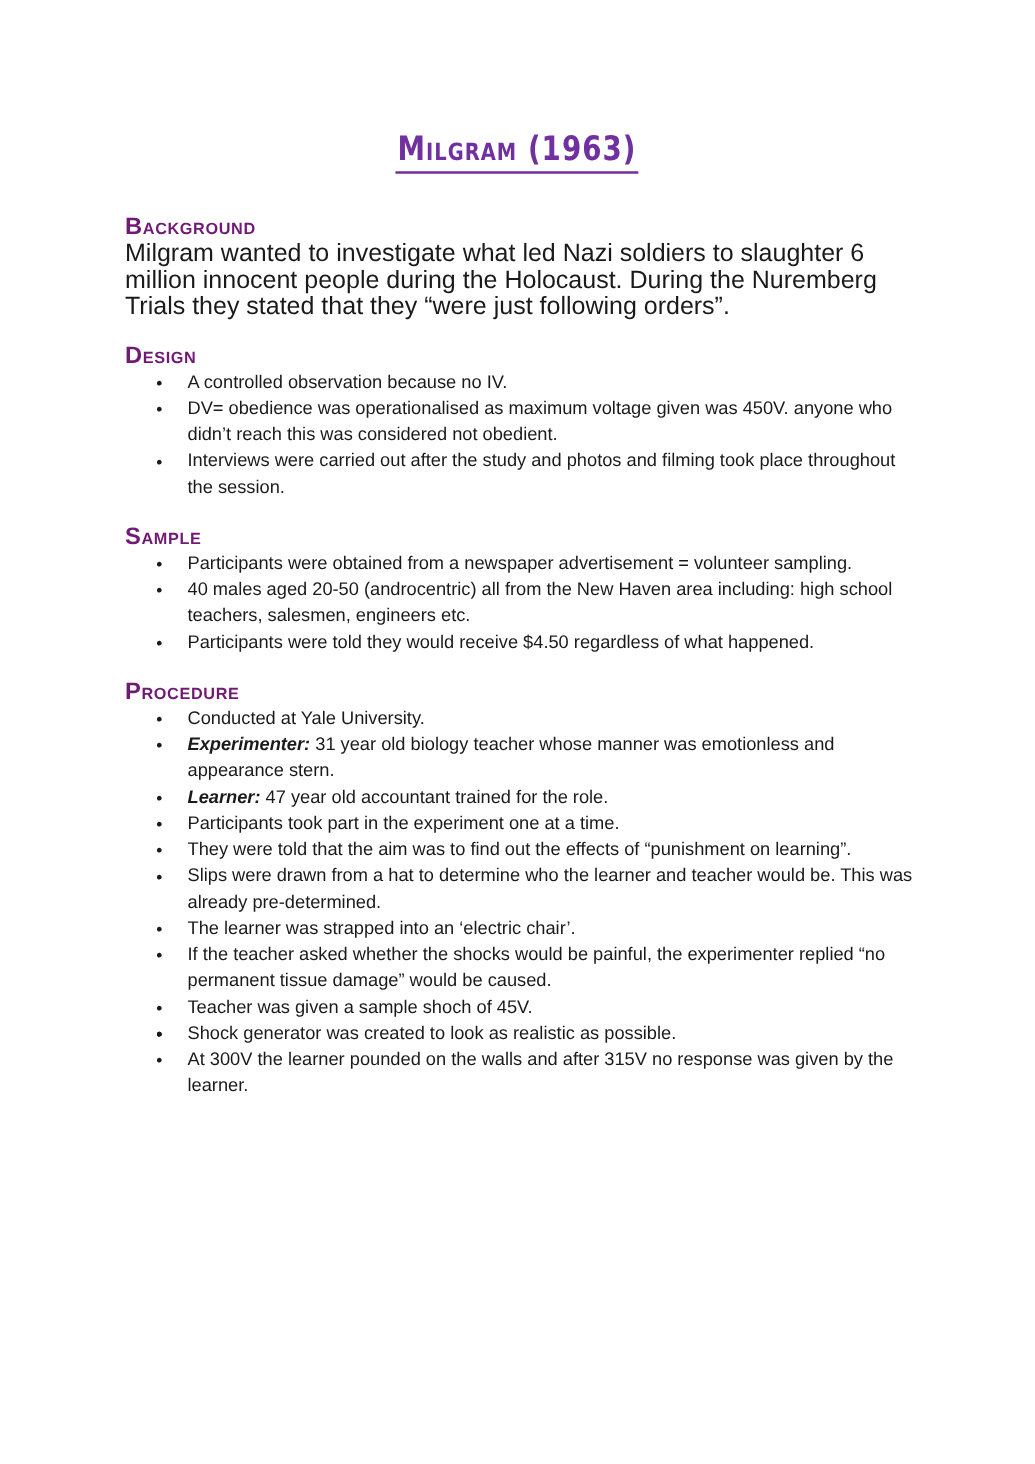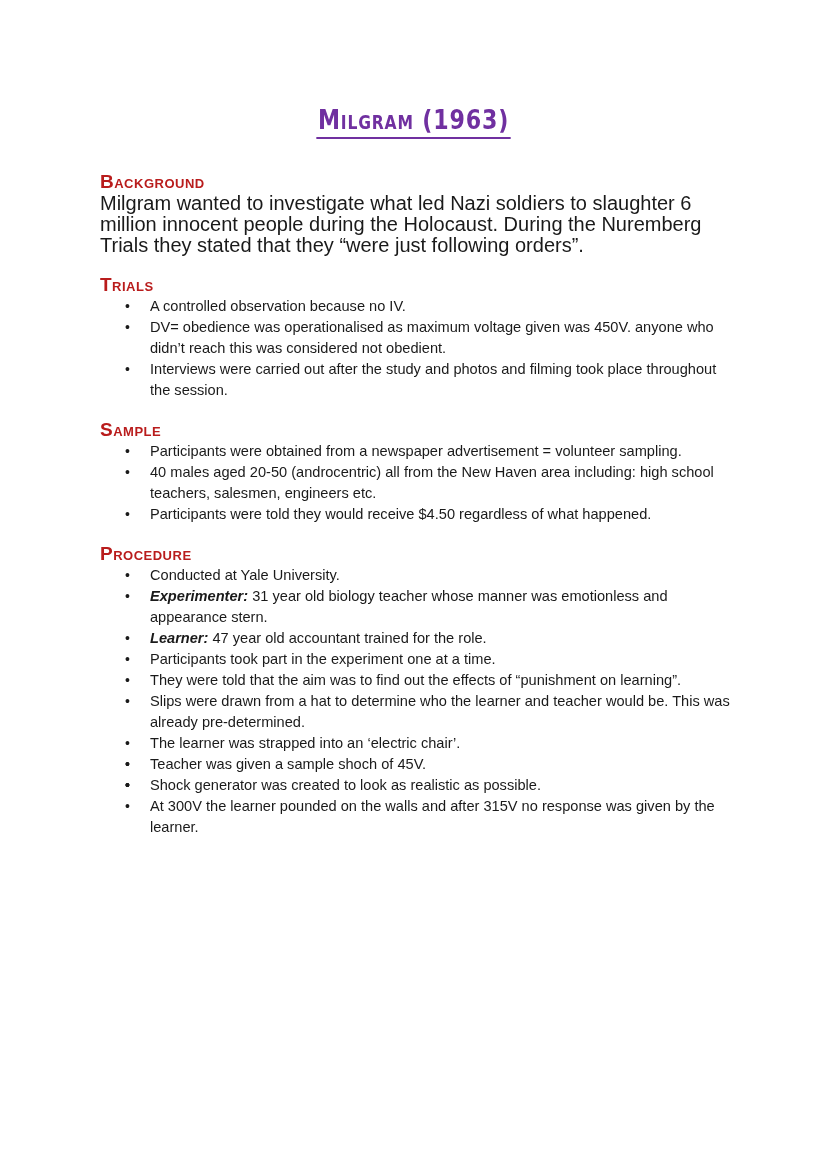--- a/index.html
+++ b/index.html
@@ -4,21 +4,21 @@
 <style>
   html, body { margin: 0; padding: 0; background: #ffffff; }
   body { width: 828px; height: 1171px; position: relative; overflow: hidden;
          font-family: "Liberation Sans", sans-serif; color: #1a1a1a; }
   .title { position: absolute; left: 0; right: 0; top: 104px; text-align: center; }
   .title span { display: inline-block; font-family: "DejaVu Sans", sans-serif; font-weight: bold;
     font-size: 27px; letter-spacing: 1px; color: #7030a0; border-bottom: 2px solid #7030a0;
     padding: 0 2px 2px 2px; font-variant: small-caps; transform: scaleX(0.82); }
   .content { position: absolute; left: 100px; top: 171px; width: 640px; }
   .section { margin-bottom: 18px; }
-  .heading { font-family: "Liberation Sans", sans-serif; font-weight: bold; color: #b91c1c;
+  .heading { font-family: "Liberation Sans", sans-serif; font-weight: bold; color: #701a75;
     font-size: 19px; font-variant: small-caps; letter-spacing: 0.5px; line-height: 22px; }
   .para { font-size: 20px; line-height: 21px; color: #1a1a1a; }
   ul { list-style: none; margin: 0; padding: 0; }
   li { position: relative; padding-left: 50px; font-size: 14.6px; line-height: 21px; }
   li .bullet { position: absolute; left: 25px; top: 0; font-size: 14px; }
   b i, .lbl { font-weight: bold; font-style: italic; margin-top: 23px; }
 </style>
 </head>
 <body>
 
@@ -28,21 +28,21 @@
 
 <div class="content">
 
   <div class="section">
     <div class="heading">Background</div>
     <div class="para">Milgram wanted to investigate what led Nazi soldiers to slaughter 6 million innocent people during the Holocaust. During the Nuremberg Trials they stated that they “were just following orders”.</div>
   </div>
 
 
   <div class="section">
-    <div class="heading">Trials</div>
+    <div class="heading">Design</div>
     <ul>
       <li><span class="bullet">•</span><span>A controlled observation because no IV.</span></li>
       <li><span class="bullet">•</span><span>DV= obedience was operationalised as maximum voltage given was 450V. anyone who didn’t reach this was considered not obedient.</span></li>
       <li><span class="bullet">•</span><span>Interviews were carried out after the study and photos and filming took place throughout the session.</span></li>
     </ul>
   </div>
 
   <div class="section">
     <div class="heading">Sample</div>
     <ul>
@@ -55,21 +55,21 @@
   <div class="section">
     <div class="heading">Procedure</div>
     <ul id="procedure-list">
         <li><span class="bullet">•</span><span>Conducted at Yale University.</span></li>
         <li><span class="bullet">•</span><span class="lbl">Experimenter:</span><span> 31 year old biology teacher whose manner was emotionless and appearance stern.</span></li>
         <li><span class="bullet">•</span><span class="lbl">Learner:</span><span> 47 year old accountant trained for the role.</span></li>
         <li><span class="bullet">•</span><span>Participants took part in the experiment one at a time.</span></li>
         <li><span class="bullet">•</span><span>They were told that the aim was to find out the effects of “punishment on learning”.</span></li>
         <li><span class="bullet">•</span><span>Slips were drawn from a hat to determine who the learner and teacher would be. This was already pre-determined.</span></li>
         <li><span class="bullet">•</span><span>The learner was strapped into an ‘electric chair’.</span></li>
-        <li><span class="bullet">•</span></li>
+        <li><span class="bullet">•</span><span>If the teacher asked whether the shocks would be painful, the experimenter replied “no permanent tissue damage” would be caused.</span></li>
         <li><span class="bullet">•</span><span>Teacher was given a sample shoch of 45V.</span></li>
         <li><span class="bullet">•</span></li>
         <li><span class="bullet">•</span></li>
         <li><span class="bullet">•</span><span>Shock generator was created to look as realistic as possible.</span></li>
         <li><span class="bullet">•</span><span>At 300V the learner pounded on the walls and after 315V no response was given by the learner.</span></li>
       </ul>
   </div>
 
 </div>
 

